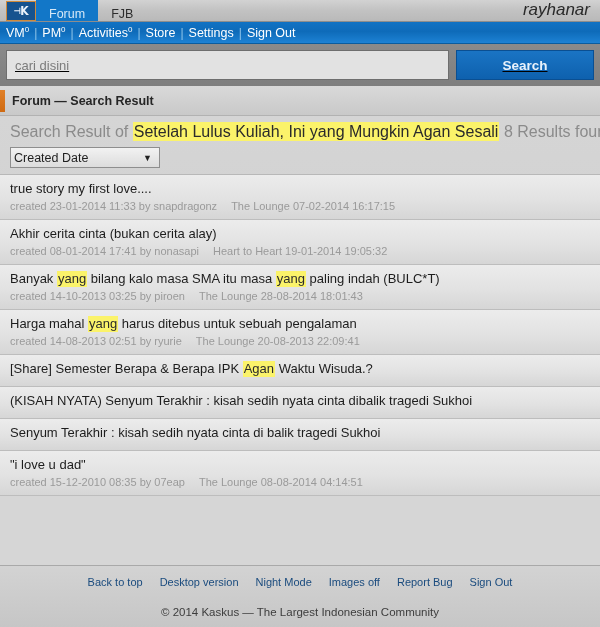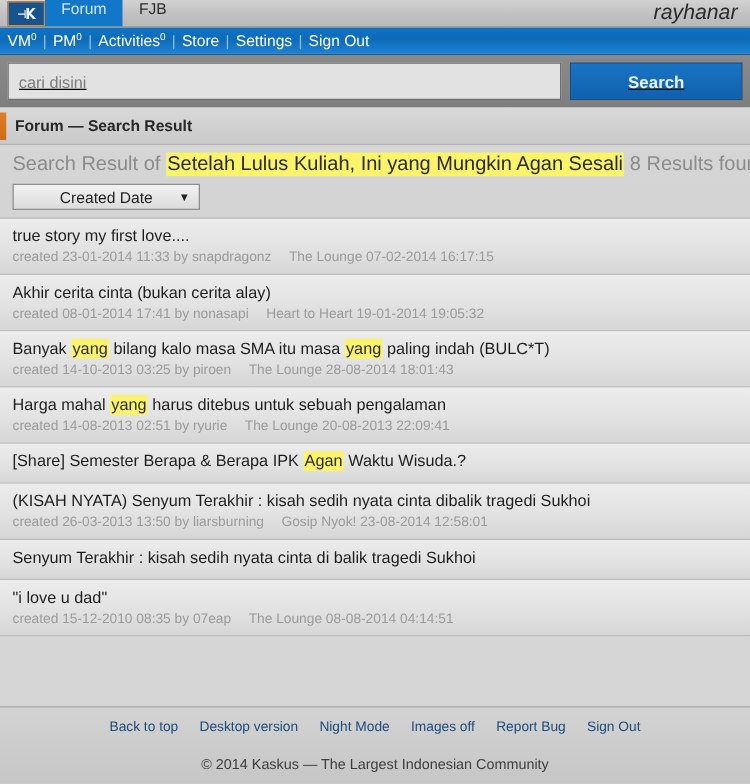--- a/index.html
+++ b/index.html
@@ -55,21 +55,21 @@
     transform: scaleX(0.9);
     font-family: "DejaVu Sans", sans-serif;
   }
   .logo-glyph .tick {
     display: inline-block;
     font-size: 9px;
     vertical-align: 1px;
   }
   .tab {
     display: flex;
-    align-items: flex-start;
+    align-items: flex-end;
     padding: 0 13px;
     font-size: 12.5px;
     height: 100%;
     box-sizing: border-box;
     cursor: pointer;
     flex: none;
   }
   .tab.active {
     background: #1277c8;
     color: #d5e7f6;
@@ -205,21 +205,20 @@
     color: #1f1f1f;
     background: linear-gradient(to bottom, #f2f2f2 0%, #dcdcdc 100%);
     border: 1px solid #8e8e8e;
     border-radius: 0;
     padding: 0 3px;
     box-sizing: border-box;
     appearance: none;
     -webkit-appearance: none;
     position: relative;
     cursor: pointer;
-    text-align: center;
   }
   .sort-shell {
     position: relative;
     display: inline-block;
   }
   .sort-caret {
     position: absolute;
     right: 8px;
     top: 50%;
     transform: translateY(-50%);
@@ -362,21 +361,20 @@
       </div>
       <div class="result-row">
         <div class="result-title"><span>Harga mahal </span><span class="hl">yang</span><span> harus ditebus untuk sebuah pengalaman</span></div>
         <div class="result-sub"><span>created 14-08-2013 02:51 by ryurie</span><span class="forum">The Lounge 20-08-2013 22:09:41</span></div>
       </div>
       <div class="result-row">
         <div class="result-title"><span>[Share] Semester Berapa &amp; Berapa IPK </span><span class="hl">Agan</span><span> Waktu Wisuda.?</span></div>
       </div>
       <div class="result-row">
         <div class="result-title"><span>(KISAH NYATA) Senyum Terakhir : kisah sedih nyata cinta dibalik tragedi Sukhoi</span></div>
-        <div class="result-sub"><span>created 26-03-2013 13:50 by liarsburning</span><span class="forum">Gosip Nyok! 23-08-2014 12:58:01</span></div>
       </div>
       <div class="result-row">
         <div class="result-title"><span>Senyum Terakhir : kisah sedih nyata cinta di balik tragedi Sukhoi</span></div>
       </div>
       <div class="result-row">
         <div class="result-title"><span>"i love u dad"</span></div>
         <div class="result-sub"><span>created 15-12-2010 08:35 by 07eap</span><span class="forum">The Lounge 08-08-2014 04:14:51</span></div>
       </div>
     </div>
 

